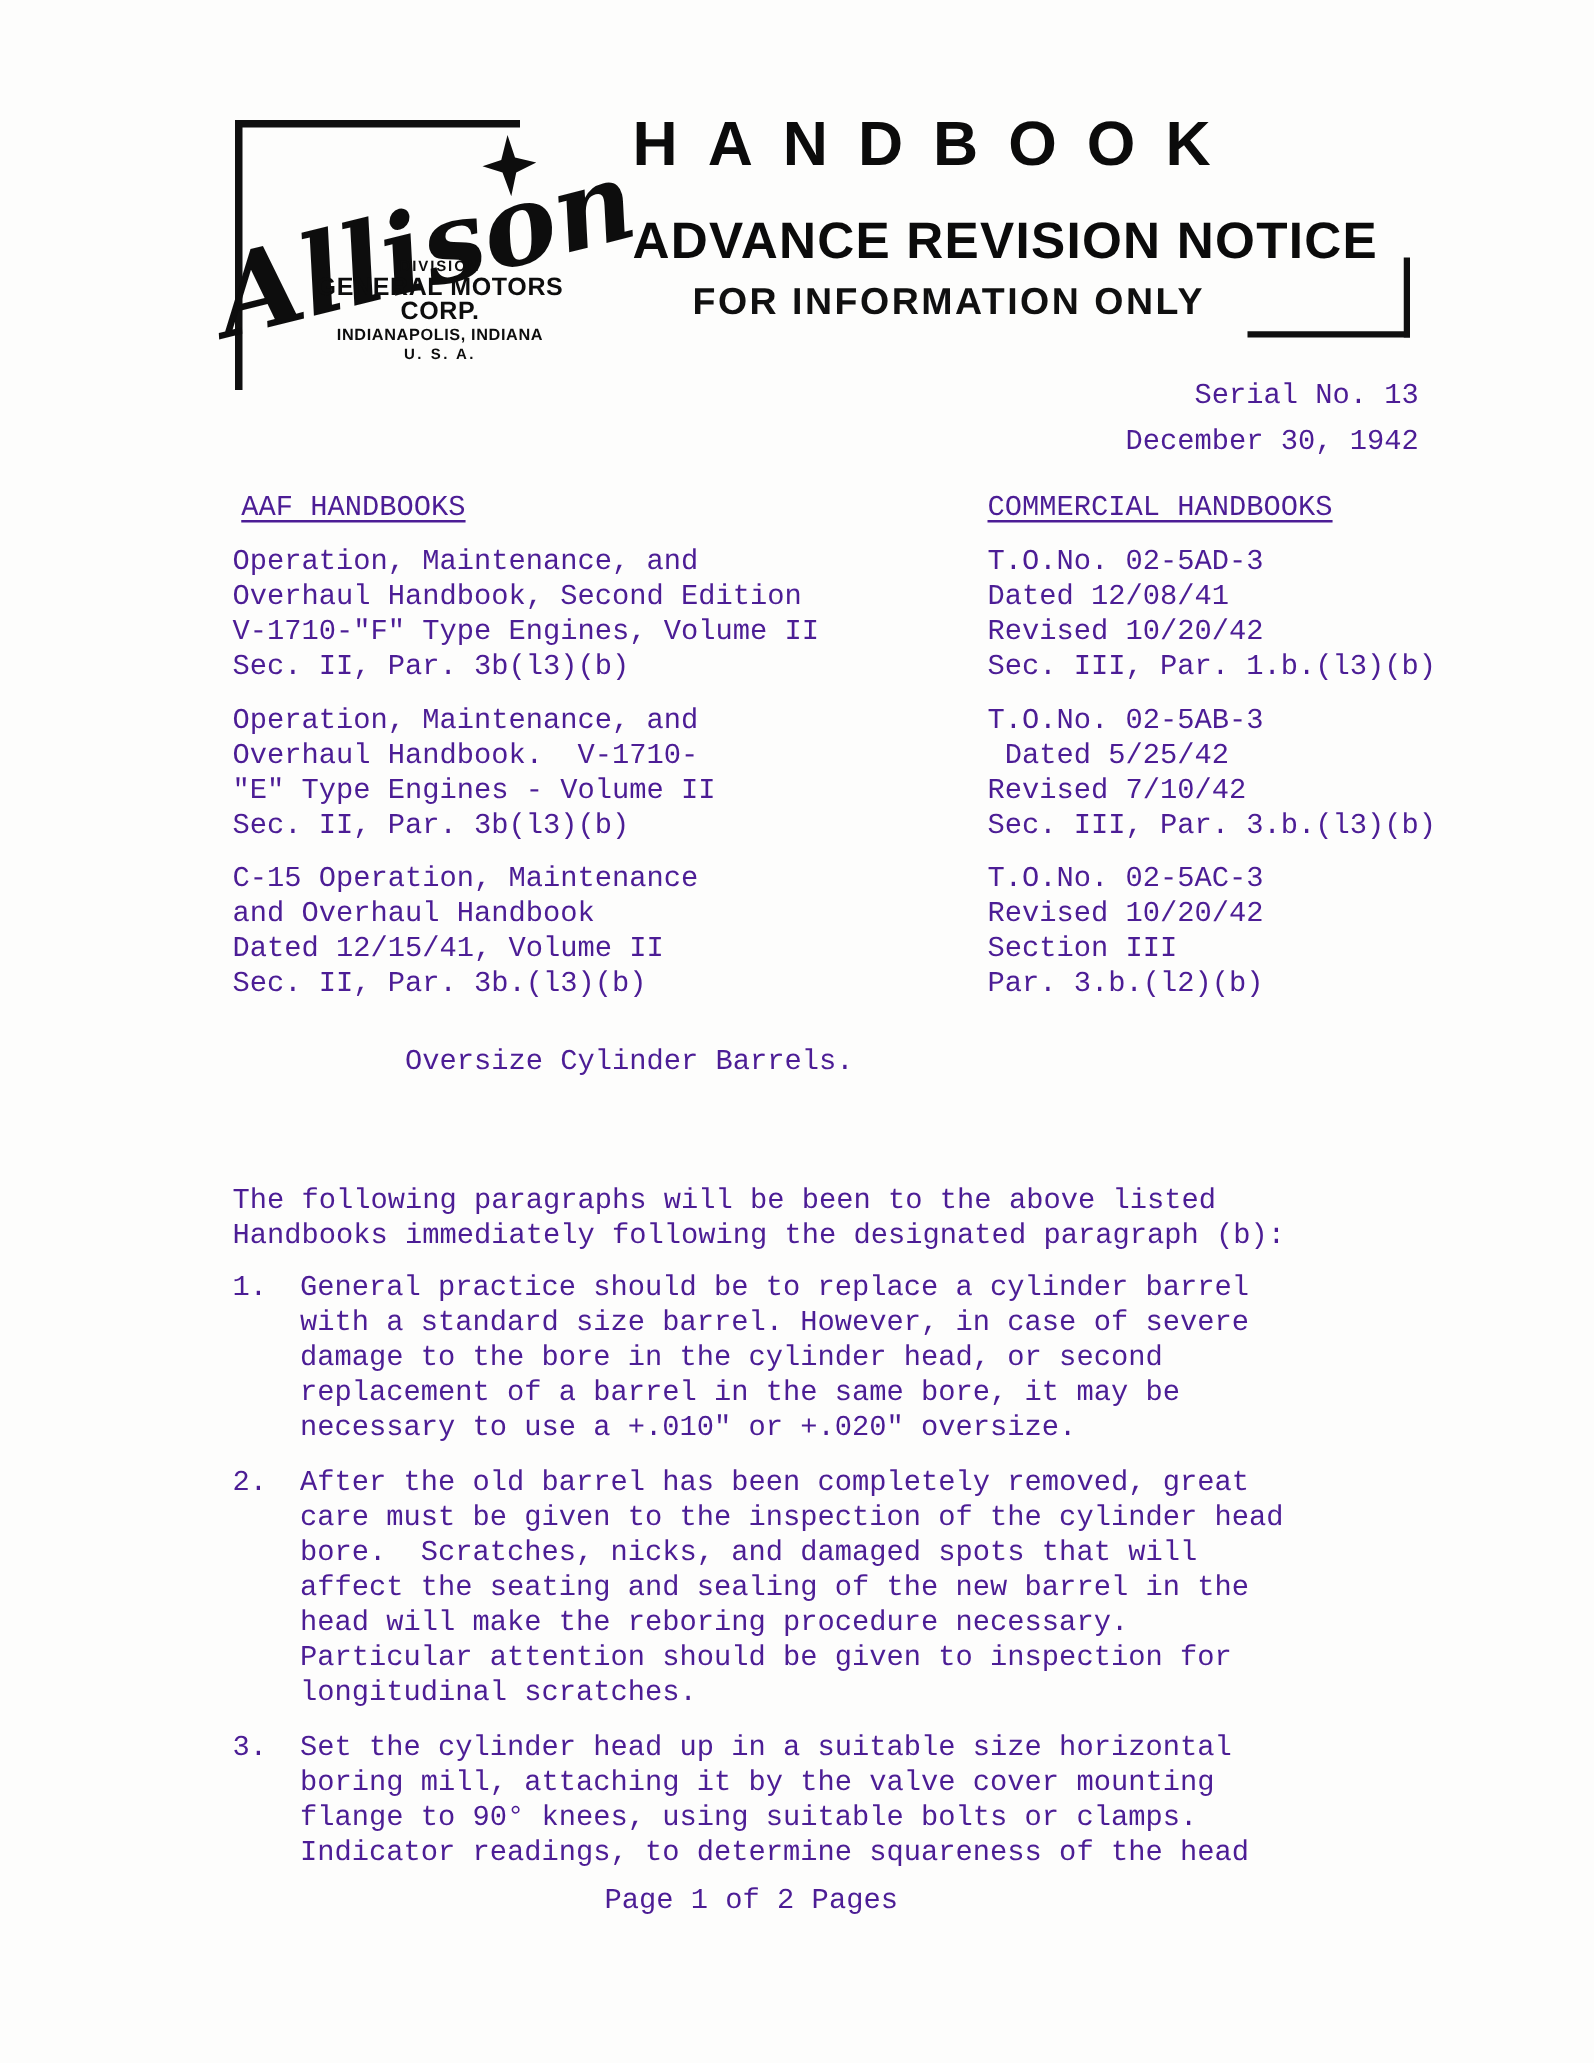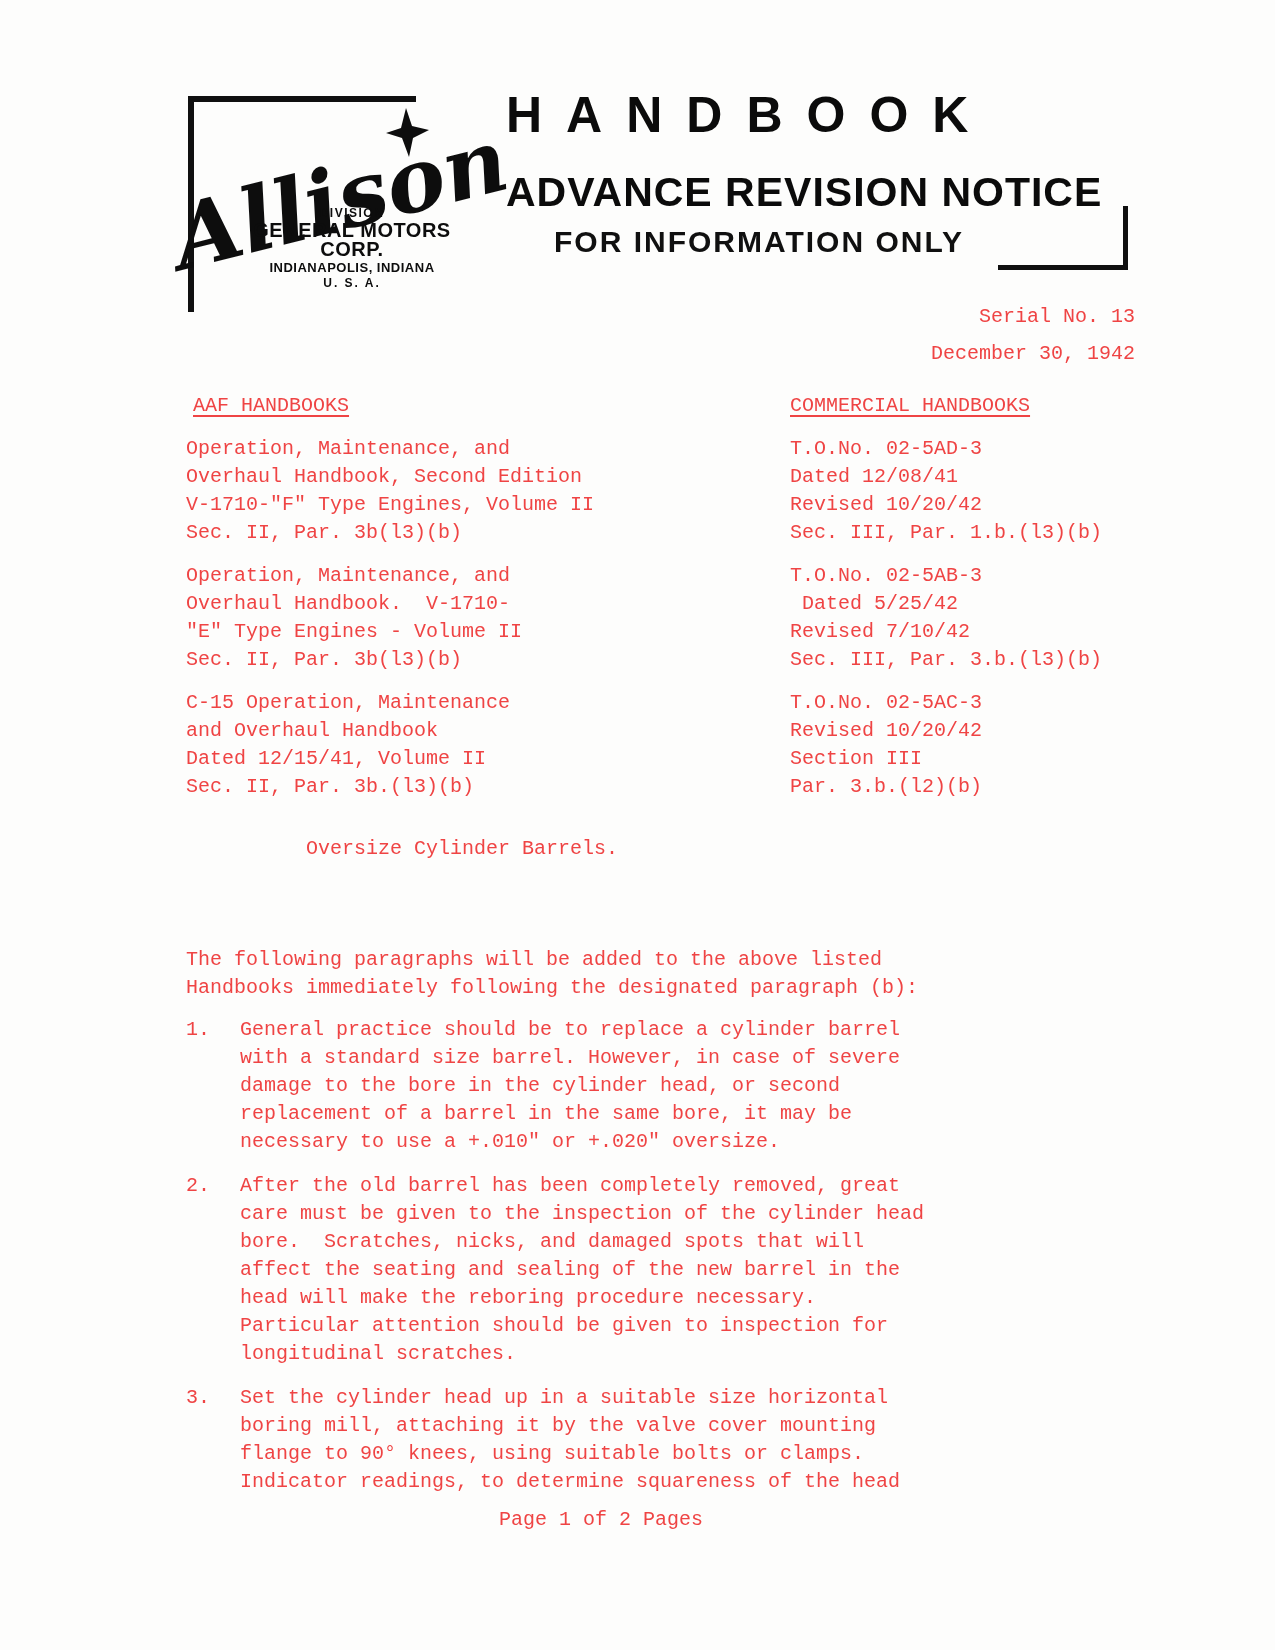--- a/index.html
+++ b/index.html
@@ -57,21 +57,21 @@
     color:#101010; white-space:nowrap; line-height:1;
   }
   .info-bracket {
     position:absolute; left:998px; top:206px;
     width:130px; height:64px;
     border-right:5px solid #101010;
     border-bottom:5px solid #101010;
   }
 
   
-  .tw { font-size:20px; line-height:28px; color:#ef4444; }
+  .tw { font-size:23px; line-height:28px; color:#4c1d95; }
   pre.cell, pre.par, pre.intro-pre {
     font-family:inherit; font-size:inherit; line-height:inherit;
     white-space:pre; margin:0;
   }
 
   .serial-block {
     position:absolute; top:298px; right:140px;
     text-align:right; line-height:37px;
   }
 
@@ -157,21 +157,21 @@
 Revised 10/20/42
 Section III
 Par. 3.b.(l2)(b)</pre>
   </div>
 
   <div class="subject-block tw">
     <div class="subject-line2">Oversize Cylinder Barrels.</div>
   </div>
 
   <div class="intro-block tw">
-    <pre class="intro-pre">The following paragraphs will be added to the above listed
+    <pre class="intro-pre">The following paragraphs will be been to the above listed
 Handbooks immediately following the designated paragraph (b):</pre>
   </div>
 
   <ol class="num-list tw">
     <li>
       <span class="num">1.</span>
       <pre class="par">General practice should be to replace a cylinder barrel
 with a standard size barrel. However, in case of severe
 damage to the bore in the cylinder head, or second
 replacement of a barrel in the same bore, it may be

